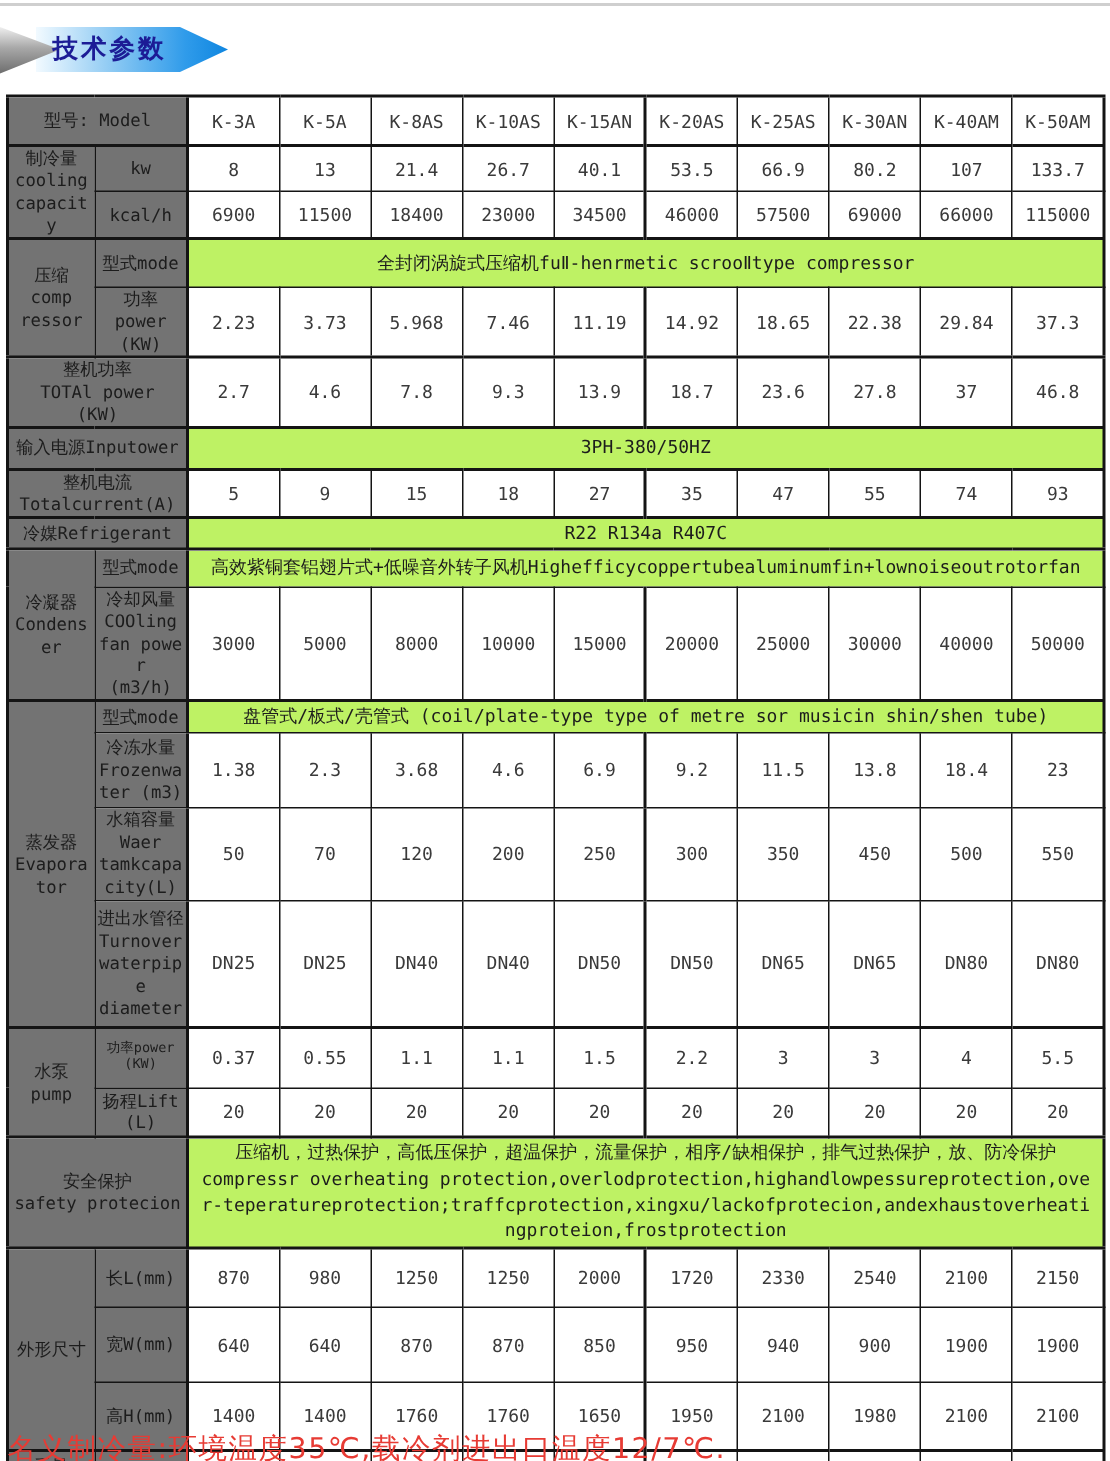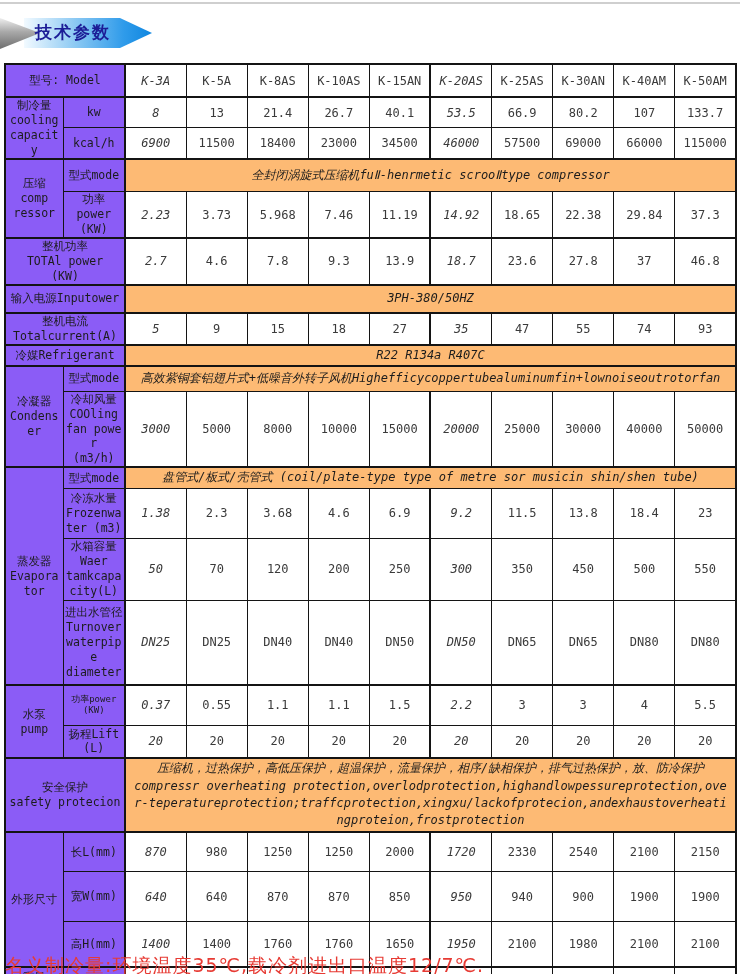--- a/index.html
+++ b/index.html
@@ -18,31 +18,31 @@
   table.spec{
     position:absolute;top:63px;left:4px;width:733px;
     border-collapse:collapse;table-layout:fixed;
     border:2px solid #141414;
   }
   td{
     border:1px solid #141414;text-align:center;vertical-align:middle;
     padding:0;overflow:hidden;
   }
   td.lbl{
-    background:#8b5cf6;color:#1c1c1c;font-size:11.5px;line-height:1.3;
+    background:#737373;color:#1c1c1c;font-size:11.5px;line-height:1.3;
     white-space:pre-line;word-break:break-all;padding:0 1px;
   }
   td.lbl.small{font-size:9px;}
   td.val{background:#ffffff;color:#3a3a3a;font-size:12px;}
   td.wide{
-    background:#fdba74;color:#1c1c1c;font-size:12px;line-height:1.45;
+    background:#bef264;color:#1c1c1c;font-size:12px;line-height:1.45;
     white-space:pre-line;word-break:break-all;padding:1px 6px;
   }
   tr.sec td{border-top-width:2px;}
-  td.vl2{border-left-width:2px;font-style:italic;}
+  td.vl2{border-left-width:2px;}
   .note{
     position:absolute;top:953px;left:5px;width:730px;
     font-size:19px;color:#e73b34;letter-spacing:1px;
     font-family:"DejaVu Sans","Liberation Sans",sans-serif;
   }
 </style>
 </head>
 <body>
 
 <div class="top-rule"></div>

